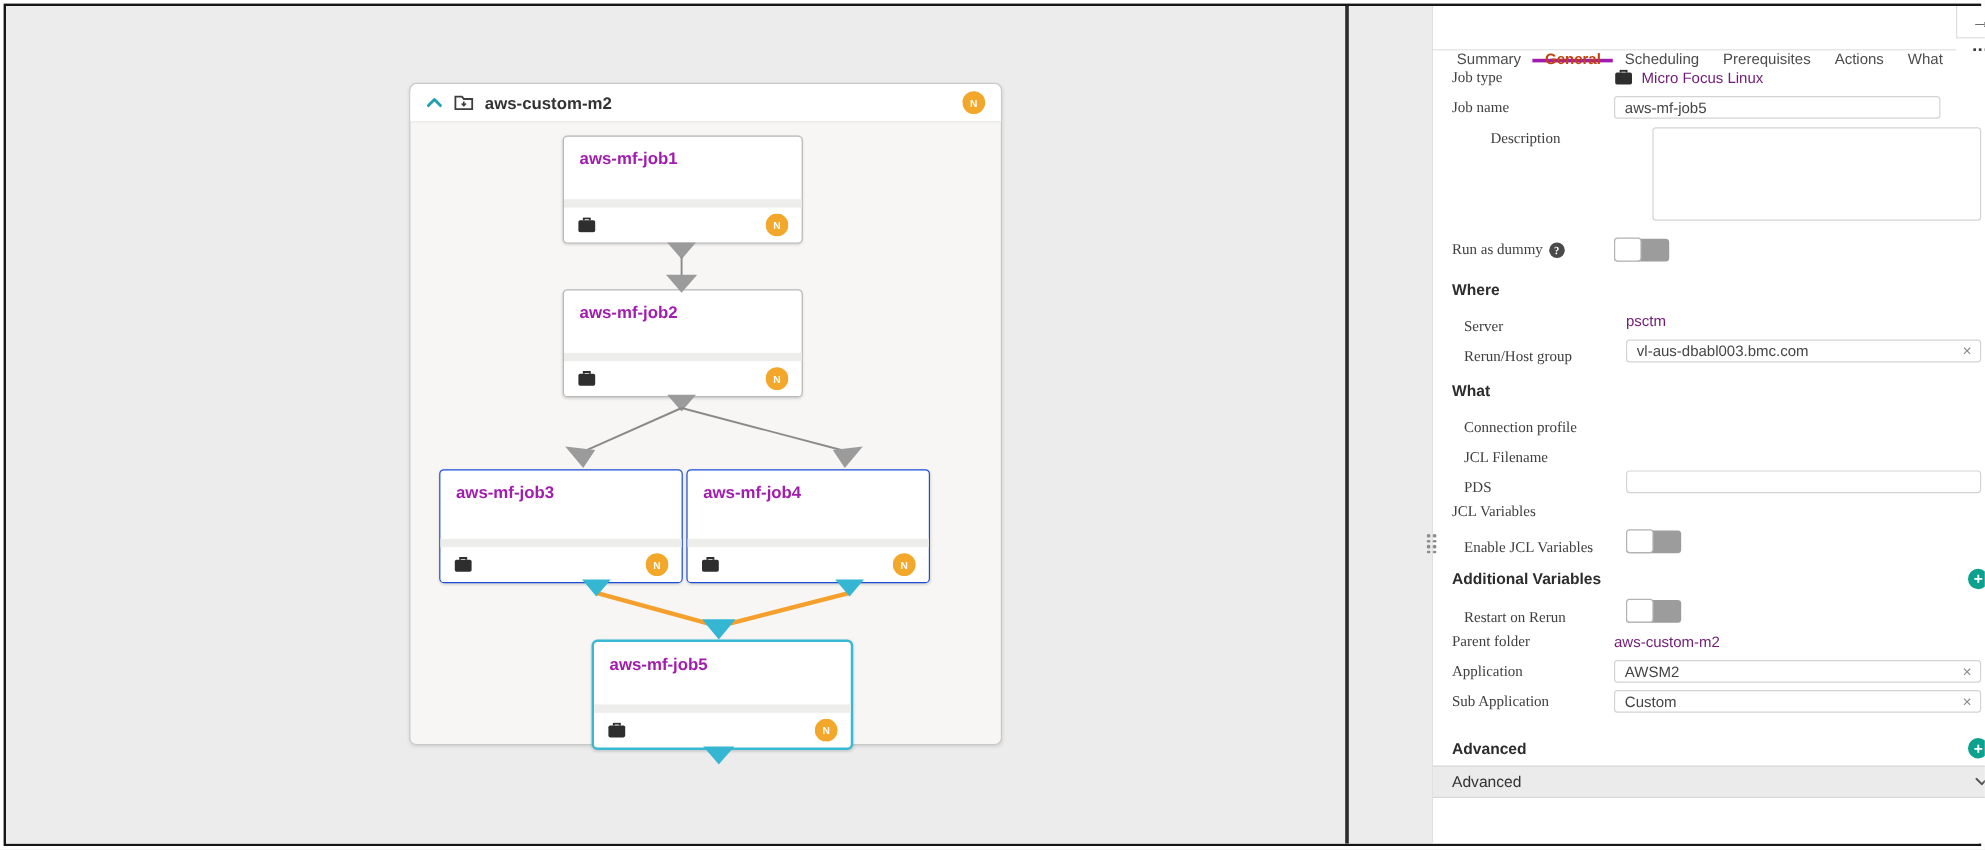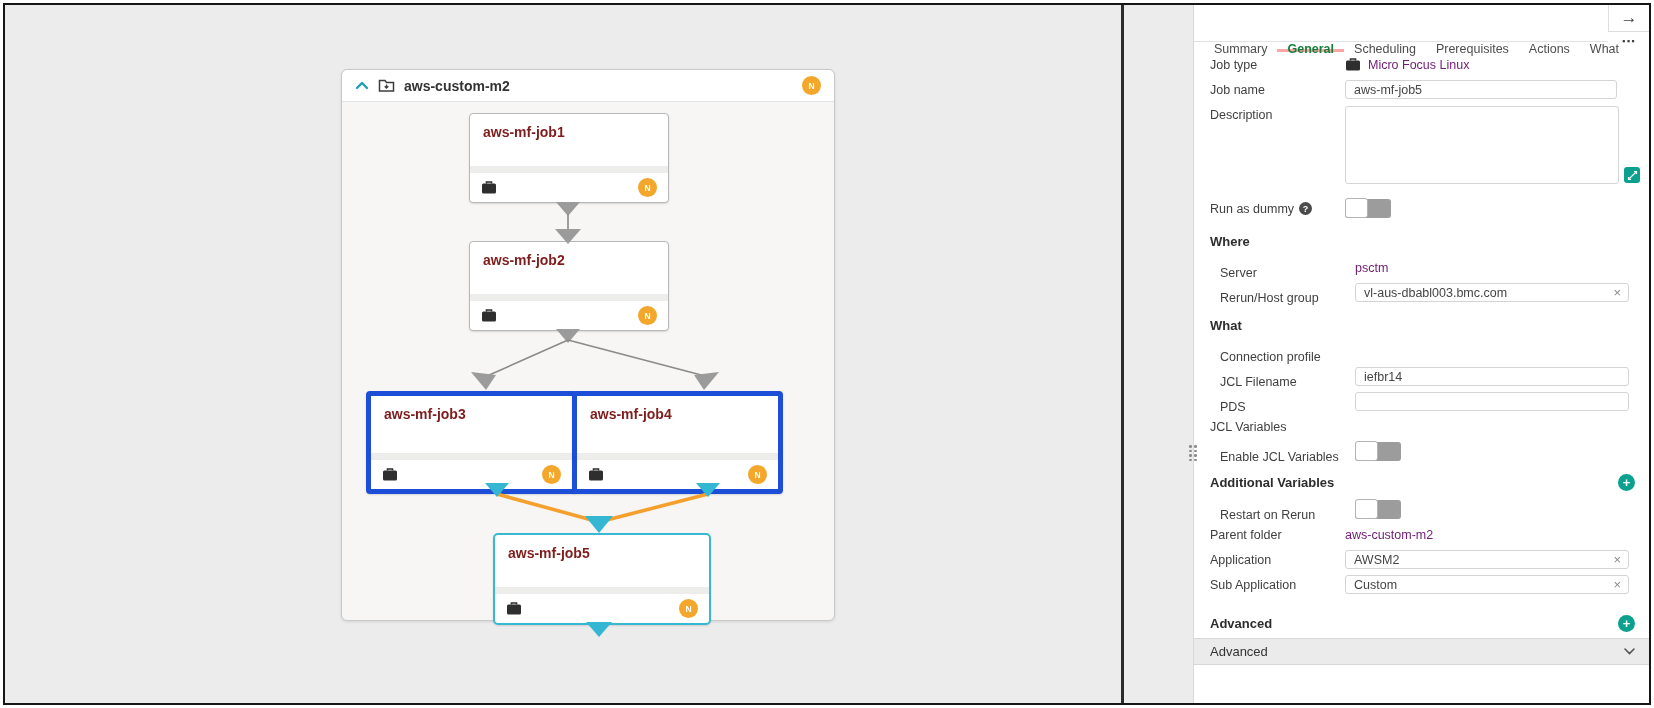--- a/index.html
+++ b/index.html
@@ -10,42 +10,42 @@
   .canvas{width:1116px;position:relative;background:#edecec;border-right:3px solid #2b2b2b;flex:none;}
   .gutter{width:69px;background:#edecec;flex:none;}
   .folder{position:absolute;left:336px;top:64px;width:492px;height:550px;background:#f7f6f5;
           border:1px solid #c9c9c9;border-radius:6px;box-shadow:0 1px 3px rgba(0,0,0,.10);}
   .folder-head{height:31px;background:#fff;border-bottom:1px solid #e2e2e2;border-radius:6px 6px 0 0;
                display:flex;align-items:center;padding:0 13px;gap:9px;}
   .folder-title{flex:1;font-size:14px;font-weight:bold;color:#333;}
   .edges{position:absolute;left:0;top:0;width:1116px;height:694px;z-index:3;pointer-events:none;}
   .node{position:absolute;background:#fff;border:1px solid #b8b8b8;border-radius:4px;
         box-shadow:0 1px 2px rgba(0,0,0,.13);z-index:2;}
-  .node.orange{border:5px solid #1d4ed8;}
+  .node.orange{border:1px solid #1d4ed8;}
   .node.cyan{border:2px solid #38b8d2;border-radius:5px;}
-  .node-title{position:absolute;top:10px;left:13px;font-size:14px;font-weight:600;color:#7f1d1d;}
+  .node-title{position:absolute;top:10px;left:13px;font-size:14px;font-weight:600;color:#a21caf;}
   .node-foot{position:absolute;bottom:0;left:0;right:0;height:29px;border-top:7px solid #ededeb;
              display:flex;align-items:center;justify-content:space-between;padding:0 11px;}
   .nbadge{width:15px;height:15px;background:#f3a72b;border:2px dotted #f3a72b;border-radius:50%;
           color:#fff;font-size:8.5px;font-weight:bold;display:flex;align-items:center;justify-content:center;flex:none;}
   
   .panel{flex:1;background:#fff;border-left:1px solid #d8d8d8;position:relative;font-size:12.5px;}
   .grip{position:absolute;left:-5px;top:440px;display:grid;grid-template-columns:3px 3px;grid-gap:2px;z-index:5;}
   .grip i{width:2.5px;height:2.5px;border-radius:50%;background:#8c8c8c;}
   .tabbar{height:37px;display:flex;align-items:stretch;padding-left:10px;position:relative;}
   .tabline{position:absolute;left:0;right:41px;bottom:0;height:1px;background:#e2e2e2;}
   .tab{padding:0 10px;display:flex;align-items:center;font-size:12.5px;color:#4d4d4d;cursor:pointer;margin-top:44px;}
-  .tab.active{color:#15803d;font-weight:bold;border-bottom:3px solid #fca5a5;}
+  .tab.active{color:#c2410c;font-weight:bold;border-bottom:3px solid #a21caf;}
   .side-cell{position:absolute;right:0;top:0;width:40px;height:26px;border-left:1px solid #dedede;
              border-bottom:1px solid #dedede;display:flex;align-items:center;justify-content:center;
              font-size:17px;font-weight:bold;color:#3c3c3c;}
   .dots-cell{position:absolute;right:0;top:26px;width:40px;height:20px;display:flex;align-items:center;
              justify-content:center;font-size:9px;letter-spacing:1.5px;color:#3c3c3c;font-weight:bold;}
   .prow{display:flex;align-items:center;min-height:25px;padding:0 20px 0 16px;}
-  .plabel{width:135px;flex:none;color:#3f3f3f;display:flex;align-items:center;gap:5px;}
+  .plabel{width:135px;flex:none;color:#3f3f3f;display:flex;align-items:center;gap:5px;font-family:Liberation Serif, serif;}
   .plabel.ind{padding-left:10px;margin-top:10px;}
   .pctl{flex:1;position:relative;display:flex;align-items:center;}
   .tinput{height:19px;border:1px solid #d4d4d4;border-radius:3px;font-family:"Liberation Sans",sans-serif;
           font-size:12.5px;color:#454545;padding:0 20px 0 8px;width:100%;box-sizing:border-box;background:#fff;}
   .tinput.narrow{width:272px;flex:none;}
   .clearx{position:absolute;right:8px;color:#8a8a8a;font-size:13px;line-height:1;cursor:pointer;}
   .sechead{font-size:13px;font-weight:bold;color:#2d2d2d;margin:13px 0 6px 16px;}
   .secrow{display:flex;align-items:center;justify-content:space-between;margin:10px 14px 6px 16px;}
   .secrow .t{font-size:13px;font-weight:bold;color:#2d2d2d;}
   .plus{width:17px;height:17px;border-radius:50%;background:#0ca18e;color:#fff;font-size:13px;font-weight:bold;
@@ -200,21 +200,21 @@
     </div>
 
     <div class="prow">
       <span class="plabel">Job name</span>
       <span class="pctl">
           <input class="tinput narrow" value="aws-mf-job5" style="">
         </span>
     </div>
 
     <div class="prow" style="align-items:flex-start;margin-top:4px;height:82px;">
-      <span class="plabel" style="padding-top:2px;">Description</span>
+      <span class="plabel" style="padding-top:2px;margin-left:32px;">Description</span>
       <span class="pctl" style="align-items:flex-start;">
         <span class="descbox">
           <span class="expand">
             <svg width="11" height="11" viewBox="0 0 14 14">
                 <path d="M9 2 h3 v3 M5 12 H2 V9" fill="none" stroke="#fff" stroke-width="1.7"></path>
                 <line x1="3" y1="11" x2="11" y2="3" stroke="#fff" stroke-width="1.7"></line>
               </svg>
           </span>
         </span>
       </span>
@@ -250,23 +250,20 @@
     </div>
 
     <div class="sechead">What</div>
 
     <div class="prow">
       <span class="plabel ind">Connection profile</span>
     </div>
 
     <div class="prow">
       <span class="plabel ind">JCL Filename</span>
-      <span class="pctl">
-          <input class="tinput" value="iefbr14" style="">
-        </span>
     </div>
 
     <div class="prow">
       <span class="plabel ind">PDS</span>
       <span class="pctl">
           <input class="tinput" value="" style="">
         </span>
     </div>
 
     <div class="prow">

